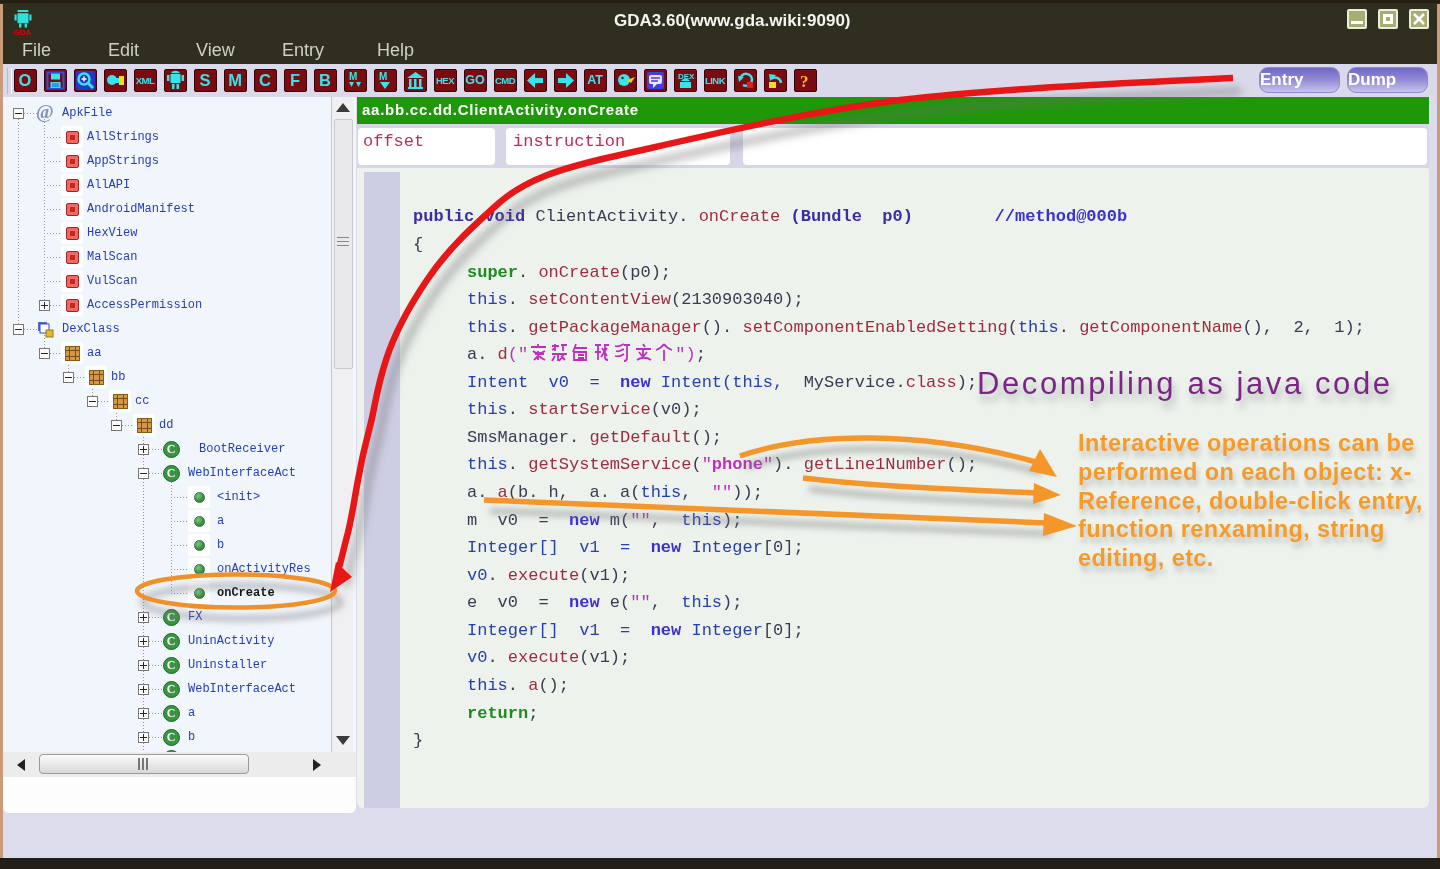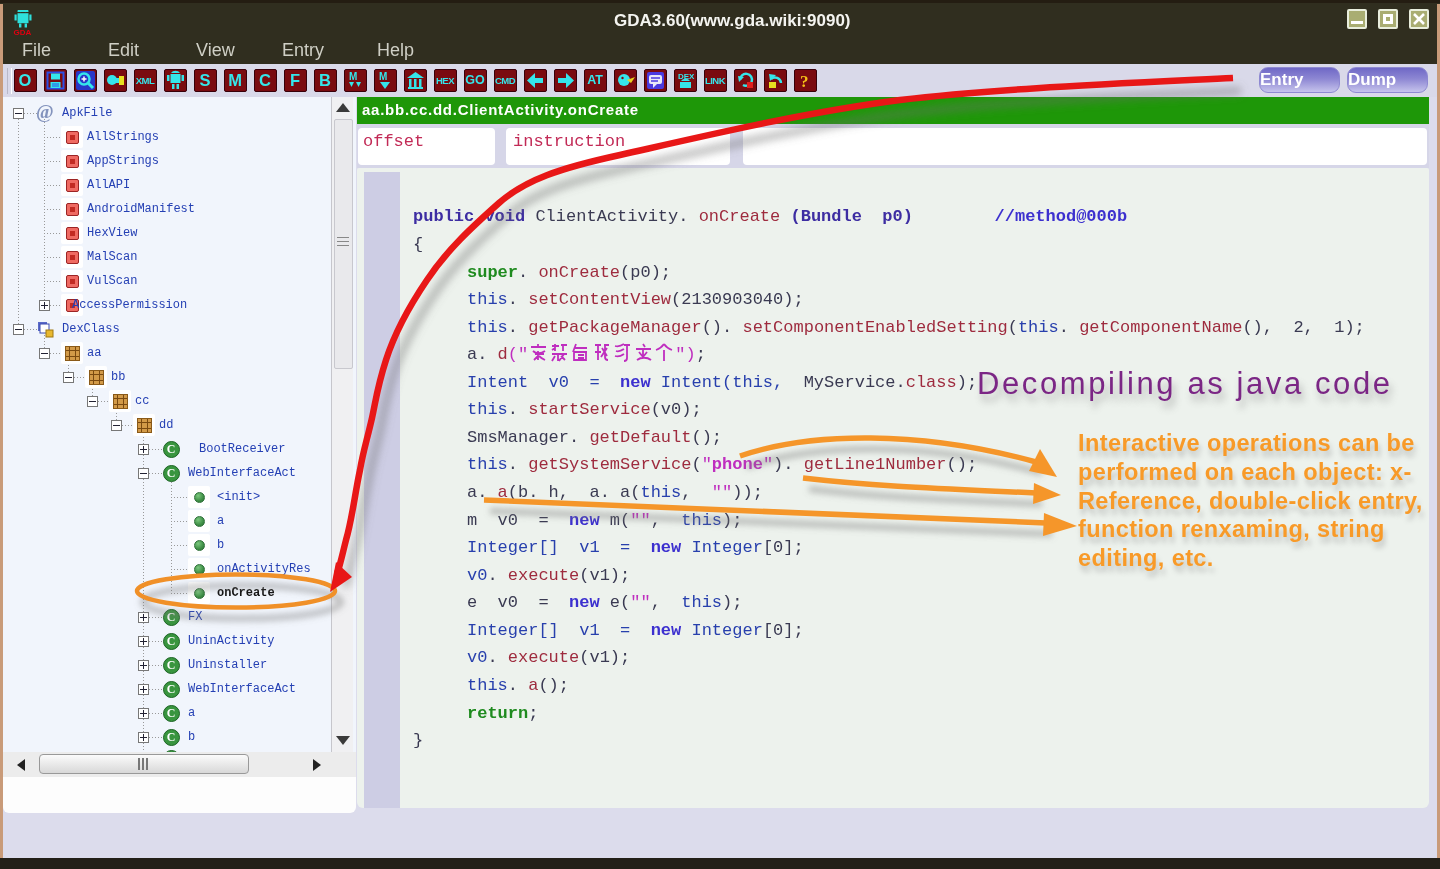--- a/index.html
+++ b/index.html
@@ -285,21 +285,21 @@
       <div class="trow" style="left:84px;top:172px;">VulScan</div>
       <div class="hdot" style="left:41px;top:208px;width:20px"></div>
       <div class="ebox plus" style="left:35.5px;top:202.5px">
         <i></i>
         <b></b>
       </div>
       <div class="plate" style="left:58px;top:197px"></div>
       <div class="redsq" style="left:62.5px;top:201.5px">
         <i></i>
       </div>
-      <div class="trow" style="left:69px;top:196px;">AccessPermission</div>
+      <div class="trow" style="left:84px;top:196px;">AccessPermission</div>
       <div class="hdot" style="left:15px;top:232px;width:20px"></div>
       <div class="ebox minus" style="left:9.5px;top:226.5px">
         <i></i>
       </div>
       <svg class="abs" style="left:34px;top:224px" width="18" height="17">
         <rect x="1" y="1" width="9" height="9" fill="#5a6ac8"></rect>
         <rect x="3" y="3" width="9" height="9" fill="#fff" stroke="#3a4ab0"></rect>
         <rect x="9" y="9" width="7" height="7" fill="#e8b830" stroke="#a07810"></rect>
       </svg>
       <div class="trow" style="left:59px;top:220px;">DexClass</div>

